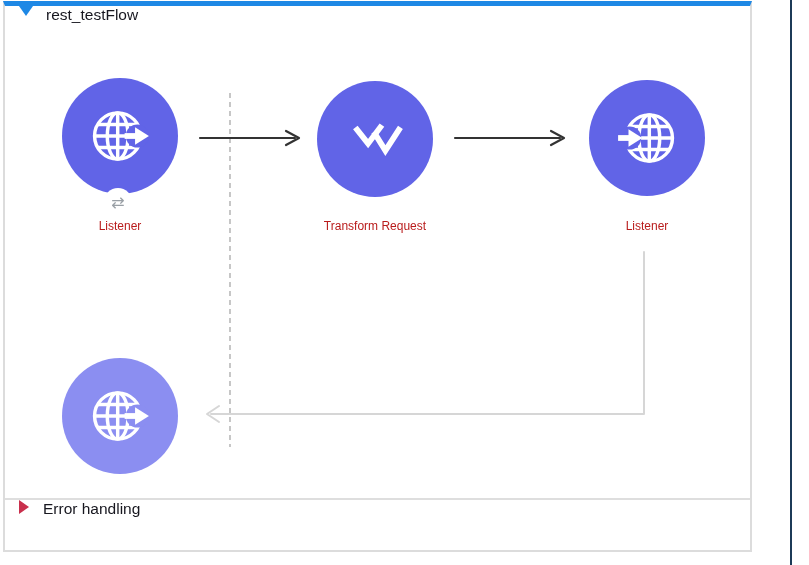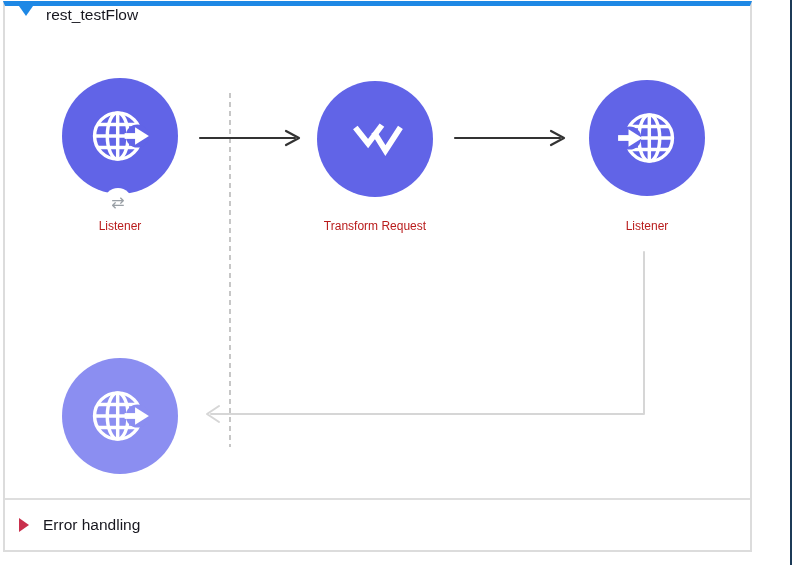--- a/index.html
+++ b/index.html
@@ -105,21 +105,21 @@
   
   .error-row {
     position: absolute;
     left: 0;
     bottom: 0;
     width: 100%;
     height: 52px;
     box-sizing: border-box;
     border-top: 2px solid #dedede;
     display: flex;
-    align-items: center;
+    align-items: flex-start;
     cursor: default;
   }
   .tri-right {
     width: 0; height: 0;
     margin-left: 14px;
     border-top: 7px solid transparent;
     border-bottom: 7px solid transparent;
     border-left: 10px solid #c9304d;
   }
   .error-title {

